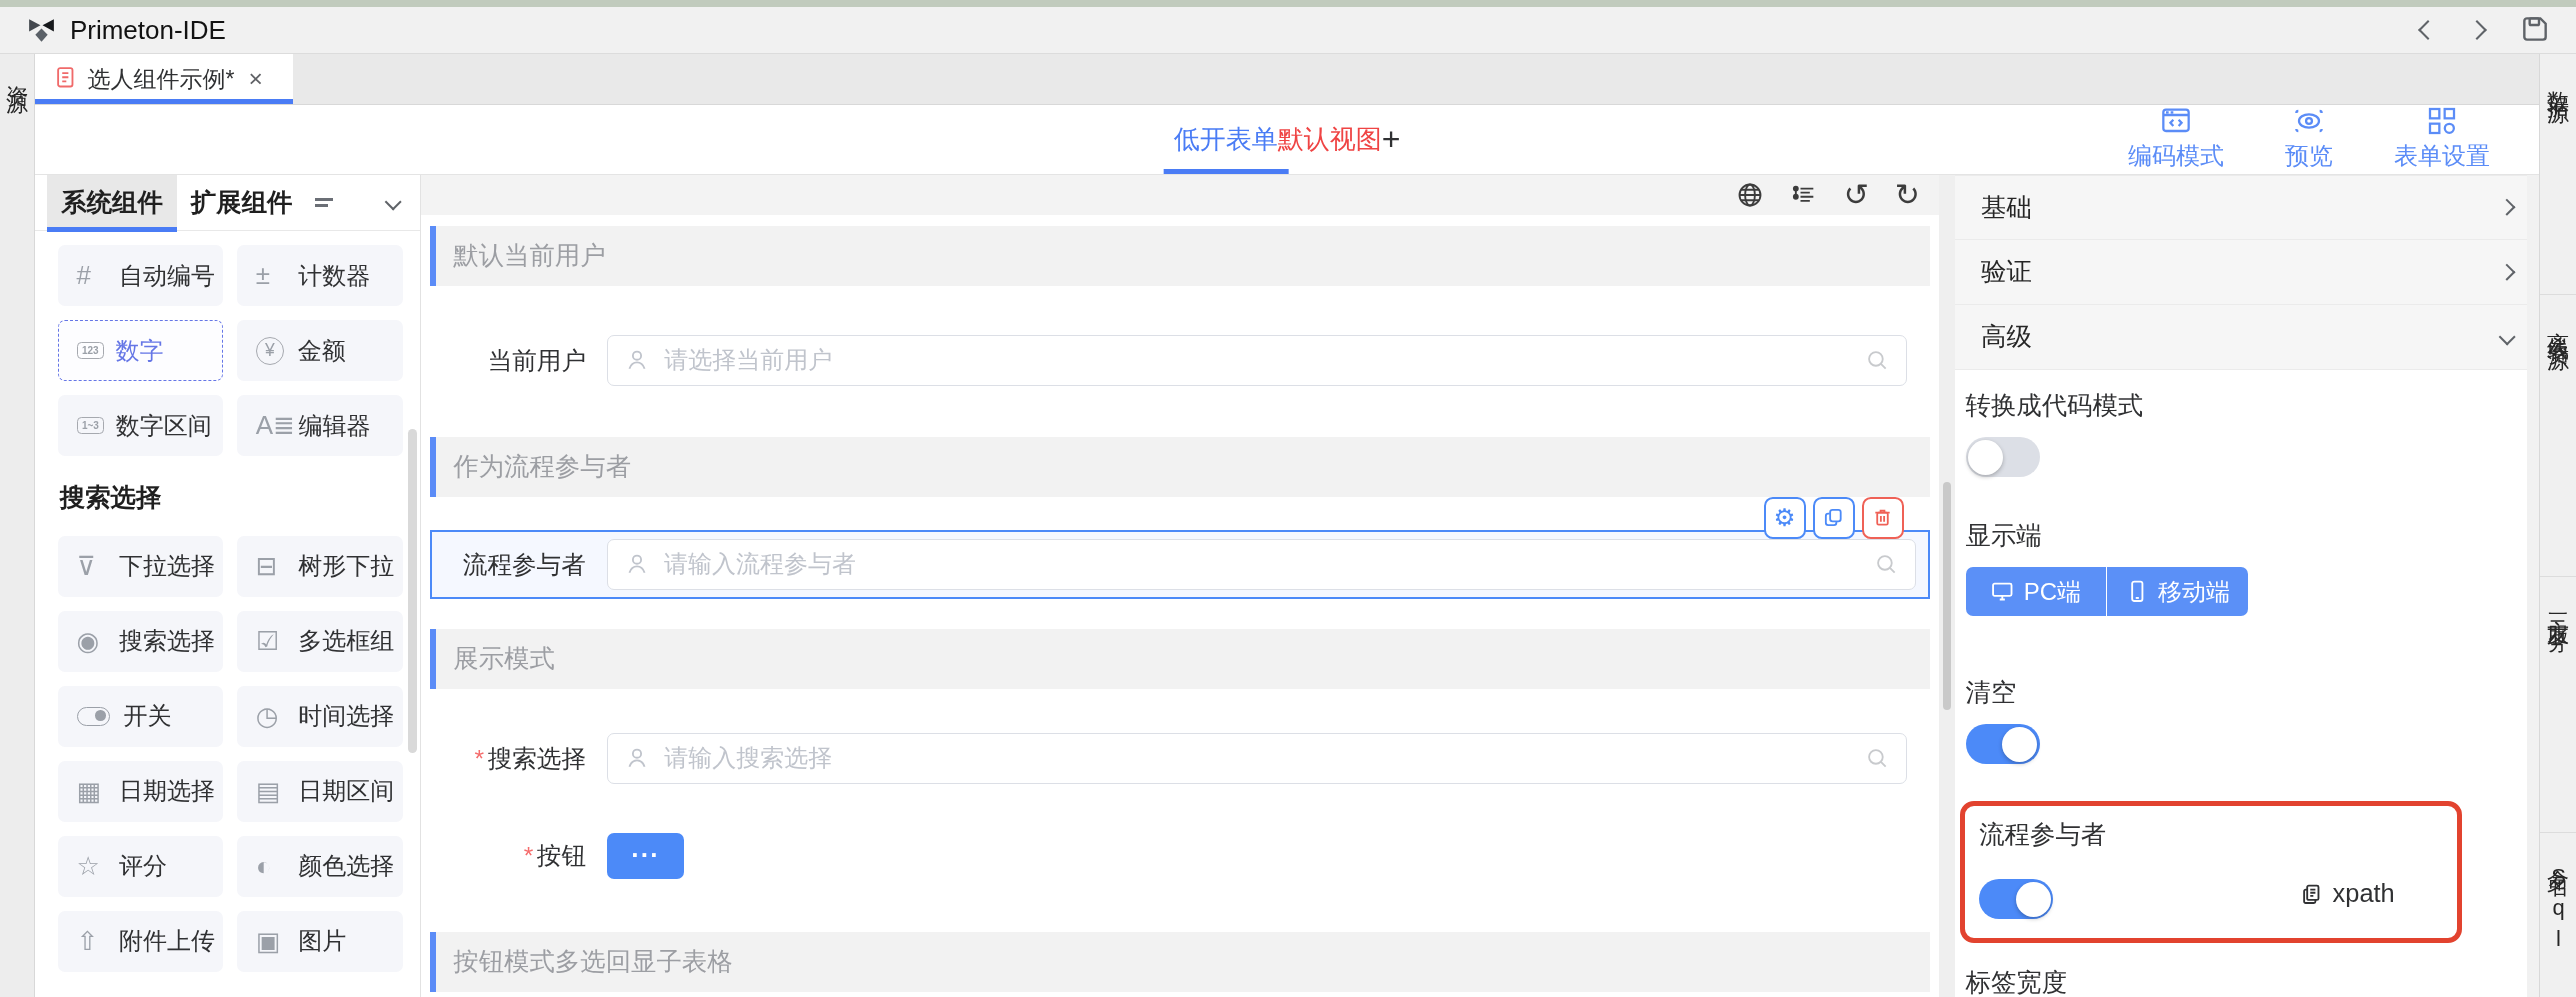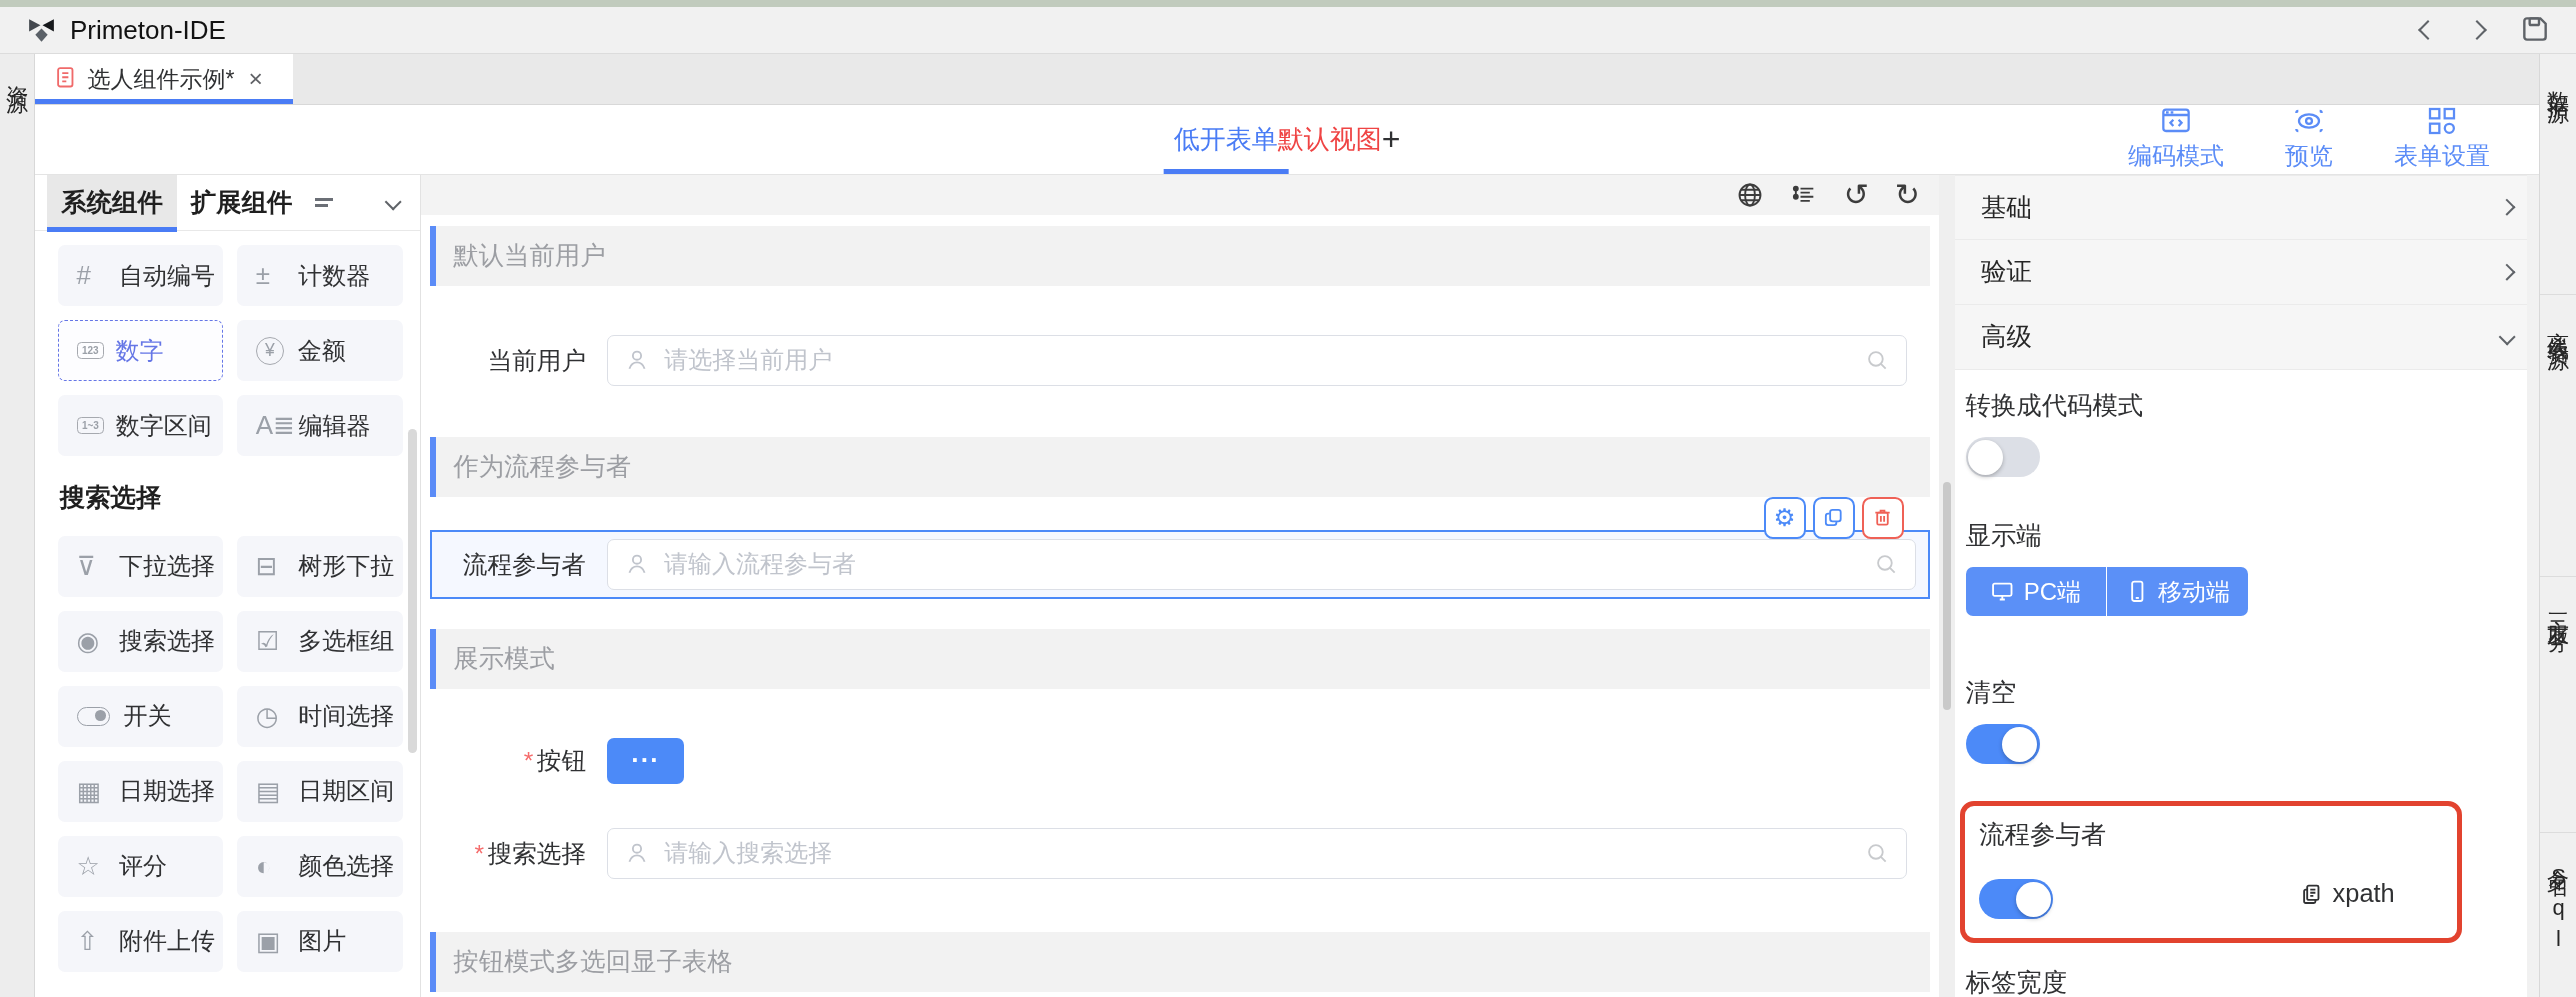--- a/index.html
+++ b/index.html
@@ -381,42 +381,42 @@
                       <path d="M10.3 10.5 v6 M13.7 10.5 v6"></path>
                     </svg>
                 </span>
               </div>
             </div>
 
             <div class="sec-header" style="margin-top:30px;">
               <span>展示模式</span>
             </div>
 
-            <div class="field-row">
-              <span class="f-label"><span class="req">*</span><span>按钮</span></span>
-              <span class="mode-btn">···</span>
-            </div>
-
             <div class="field-row" style="margin-top:44px;">
               <span class="f-label"><span class="req">*</span><span>搜索选择</span></span>
               <div class="f-input">
                 <span class="person-icon">
                   <svg viewBox="0 0 24 24" fill="none" stroke="currentColor" stroke-width="1.7">
                       <circle cx="12" cy="8" r="3.8"></circle>
                       <path d="M5 20 c1.4-4.2 3.9-5.8 7-5.8 s5.6 1.6 7 5.8"></path>
                     </svg>
                 </span>
                 <input type="text" placeholder="请输入搜索选择" style="">
                 <span class="search-icon">
                   <svg viewBox="0 0 24 24" fill="none" stroke="currentColor" stroke-width="1.7">
                       <circle cx="11" cy="11" r="6.3"></circle>
                       <path d="M15.6 15.6 L20 20"></path>
                     </svg>
                 </span>
               </div>
+            </div>
+
+            <div class="field-row">
+              <span class="f-label"><span class="req">*</span><span>按钮</span></span>
+              <span class="mode-btn">···</span>
             </div>
 
             <div class="sec-header" style="margin-top:53px;">
               <span>按钮模式多选回显子表格</span>
             </div>
           </div>
         </div>
 
         <div class="canvas-gutter">
           <div class="cg-thumb"></div>

